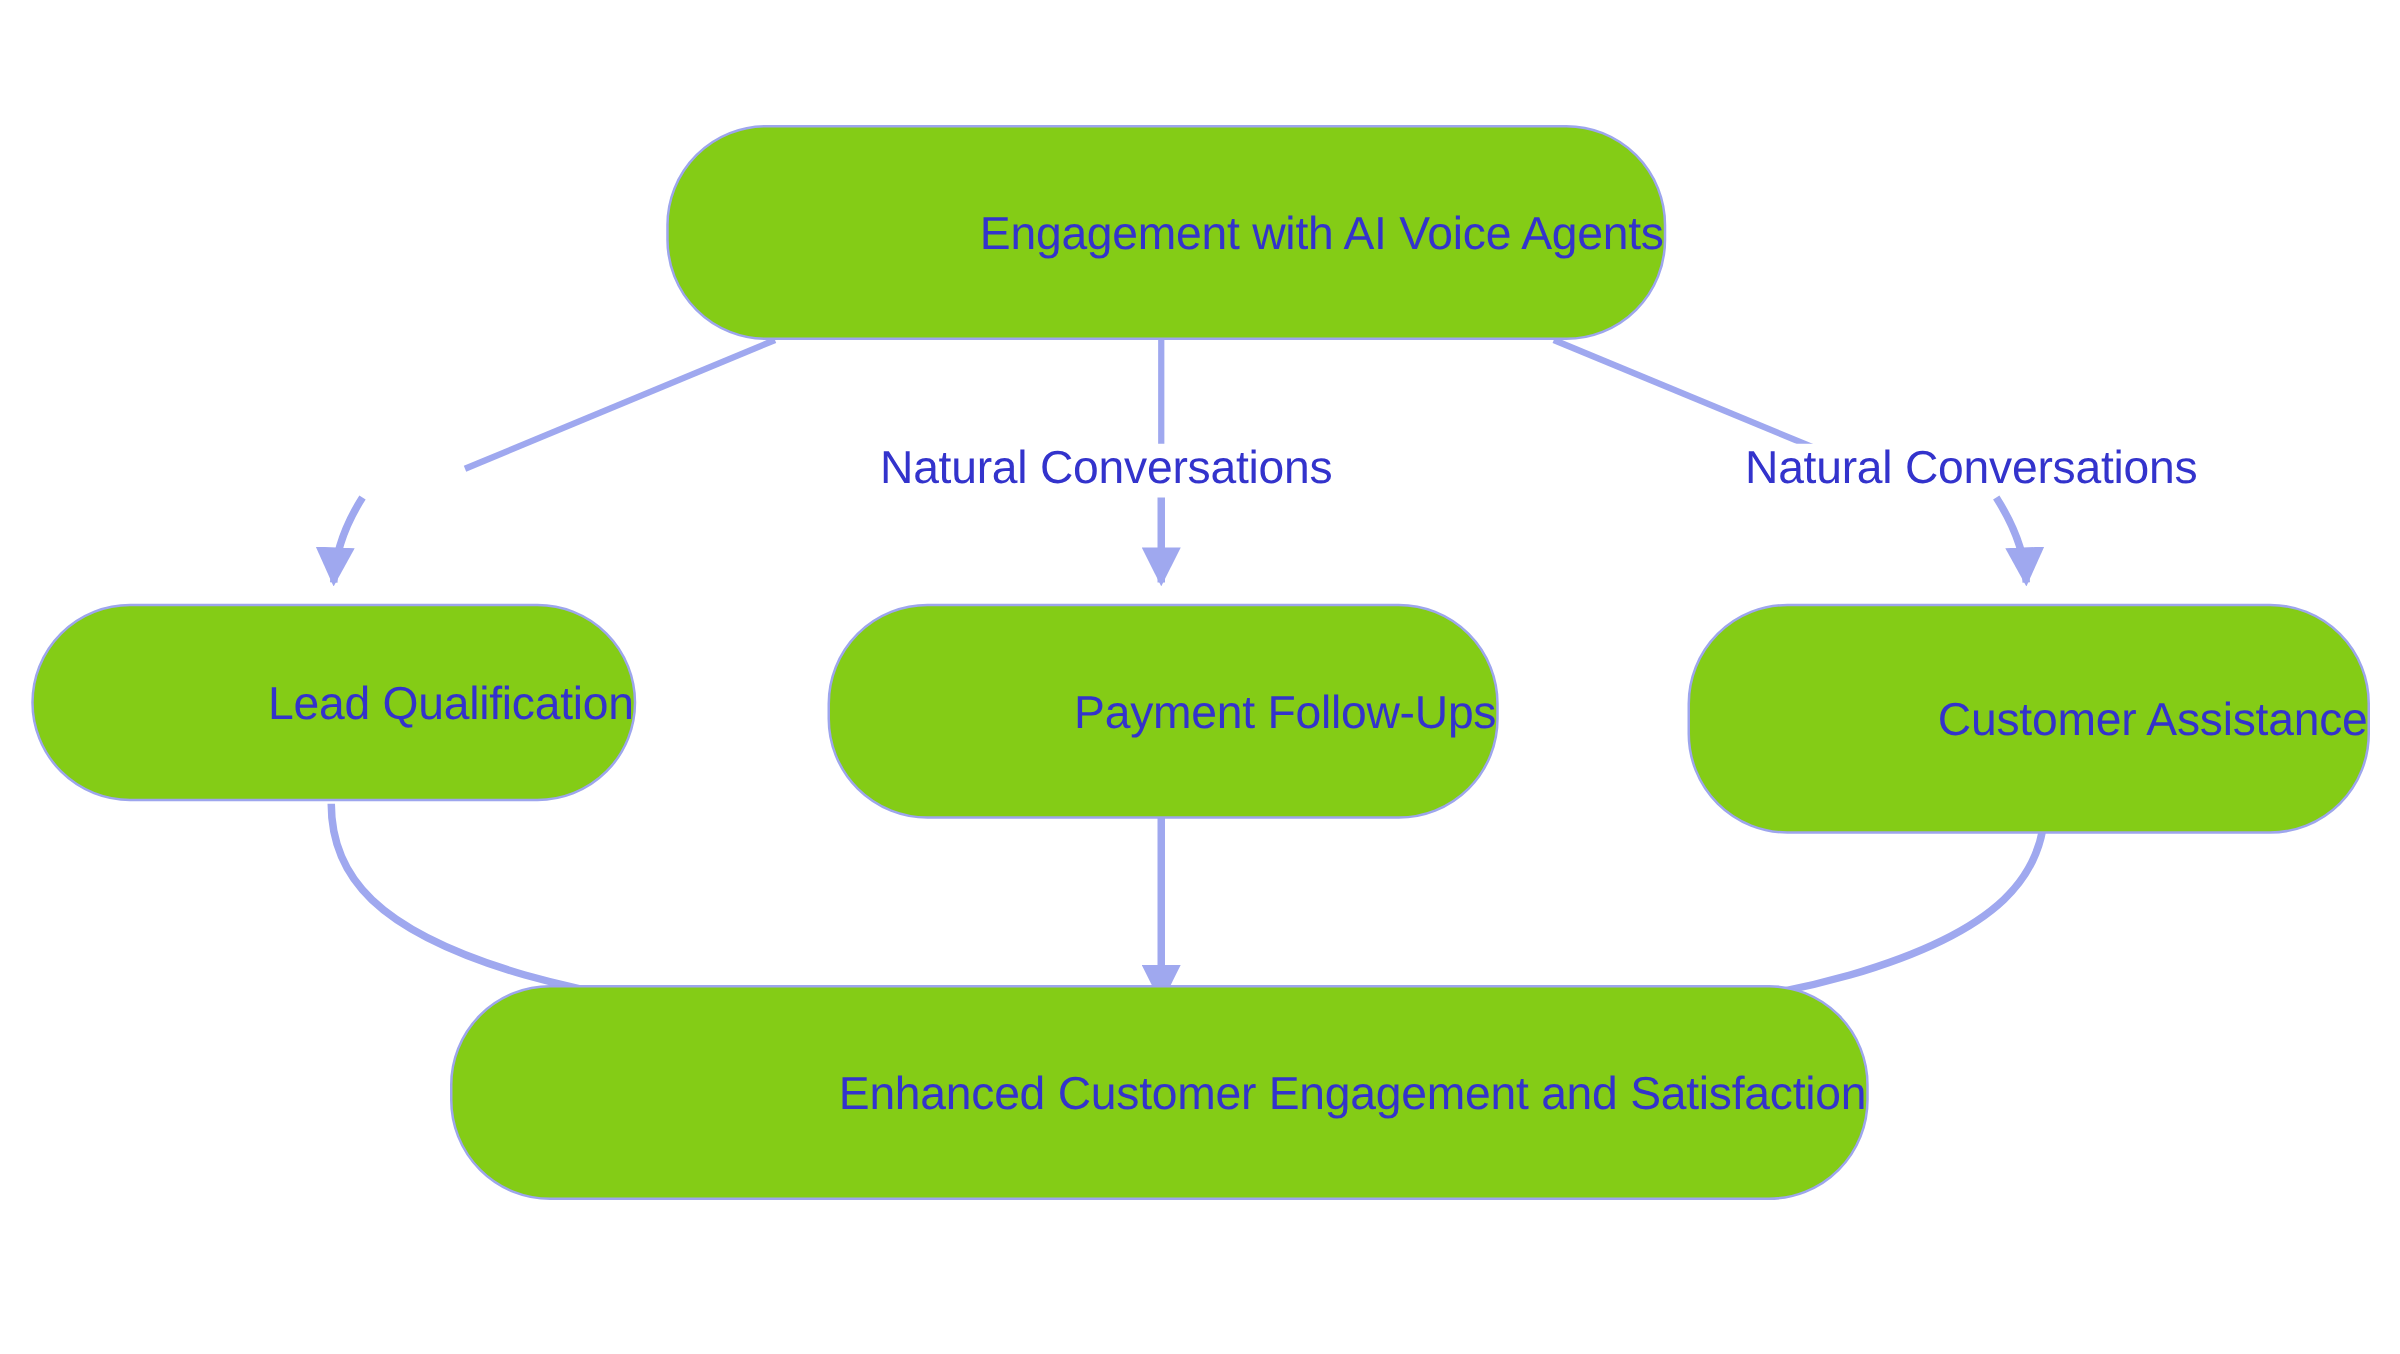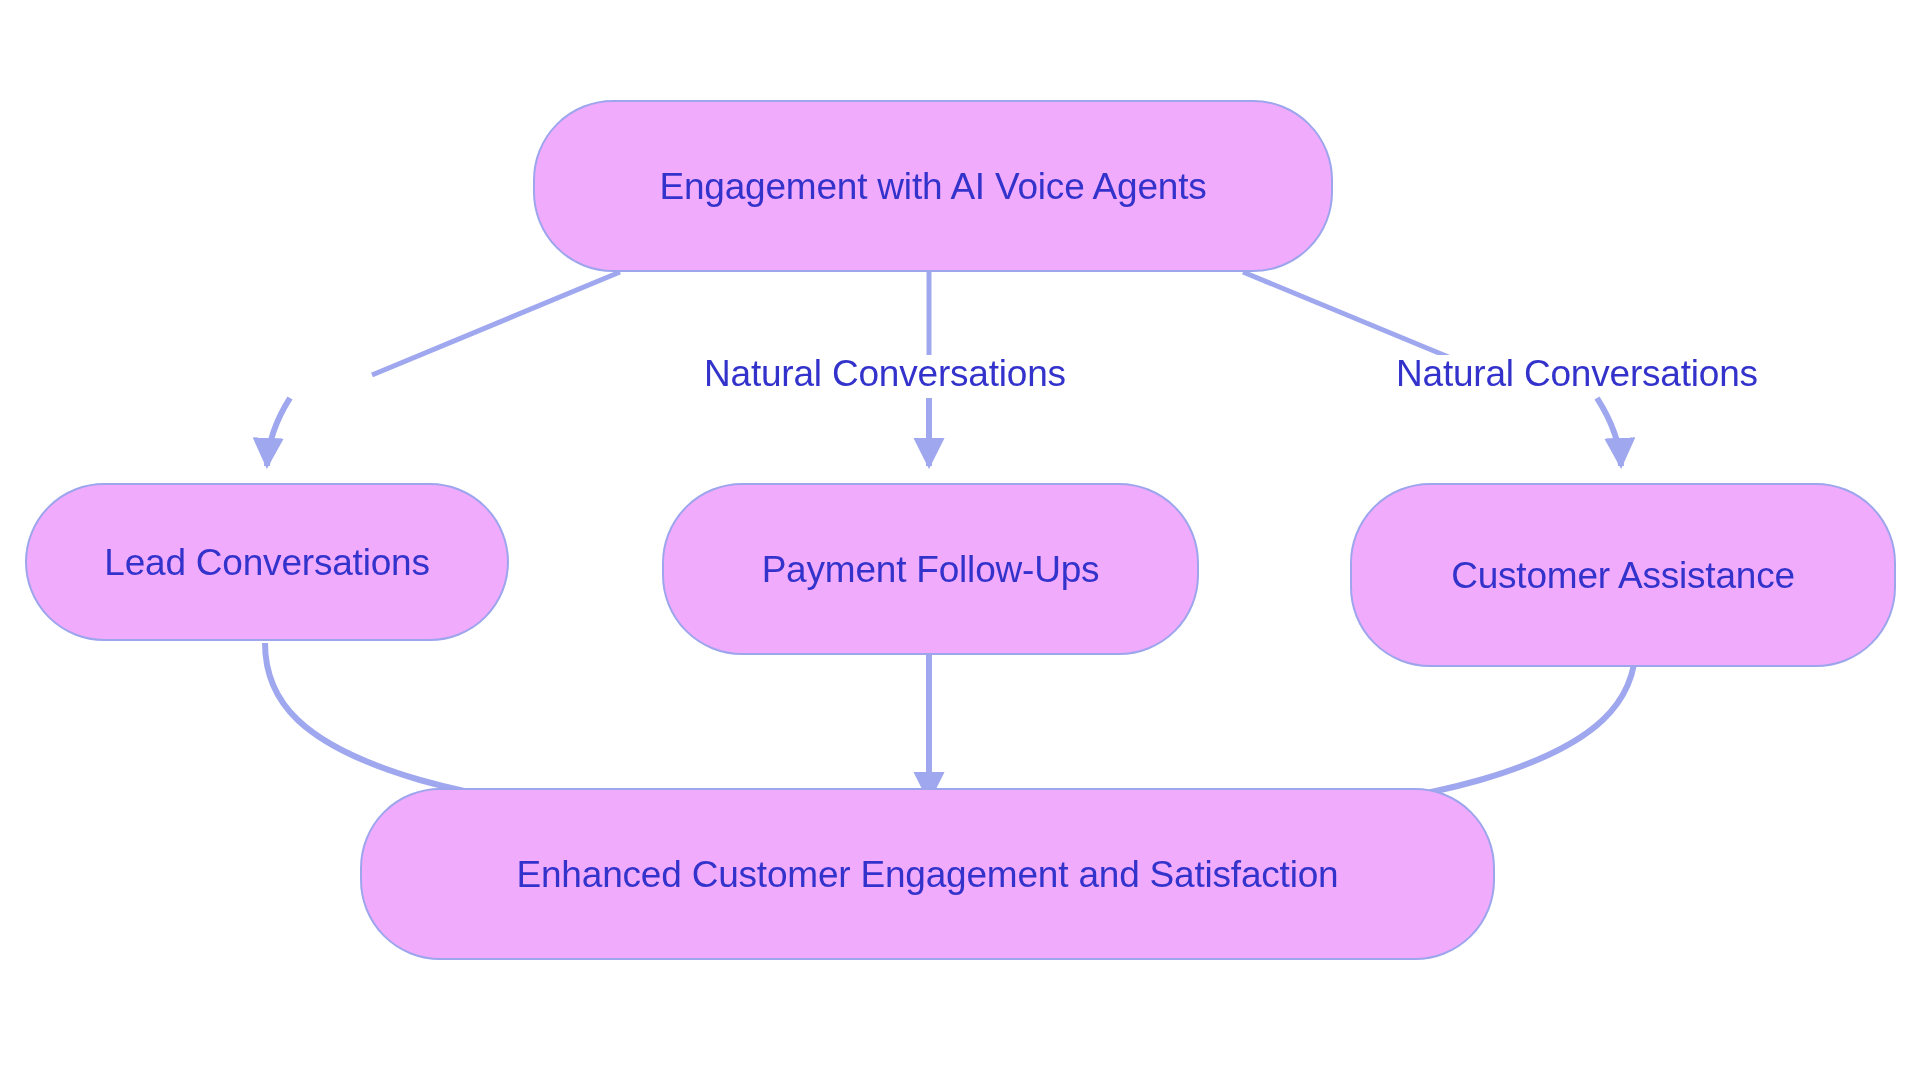--- a/index.html
+++ b/index.html
@@ -21,26 +21,26 @@
   #edge-layer {
     position: absolute;
     left: 0;
     top: 0;
     width: 1920px;
     height: 1083px;
   }
   .node {
     position: absolute;
     box-sizing: border-box;
-    background: #f0abfc;
+    background: #84cc16;
     border: 2px solid #9da5ed;
     border-radius: 80px;
     display: flex;
     align-items: center;
-    justify-content: center;
+    justify-content: flex-end;
     z-index: 2;
   }
   .node-label {
     color: #3333cc;
     font-family: "Liberation Sans", sans-serif;
     font-size: 37px;
     font-weight: 400;
     letter-spacing: -0.2px;
     white-space: nowrap;
     line-height: 1;
@@ -100,21 +100,21 @@
     <path d="M 929 643 L 929 800" fill="none" stroke="#9fa8ef" stroke-width="6" marker-end="url(#arrow)"></path>
 
     <path d="M 1636 643 C 1636 700 1600 745 1480 780 C 1420 797 1360 805 1330 806" fill="none" stroke="#9fa8ef" stroke-width="6" marker-end="url(#arrow)"></path>
   </svg>
 
   <div class="node" id="node-root">
     <span class="node-label">Engagement with AI Voice Agents</span>
   </div>
 
   <div class="node" id="node-lead">
-    <span class="node-label">Lead Conversations</span>
+    <span class="node-label">Lead Qualification</span>
   </div>
 
   <div class="node" id="node-payment">
     <span class="node-label">Payment Follow-Ups</span>
   </div>
 
   <div class="node" id="node-assistance">
     <span class="node-label">Customer Assistance</span>
   </div>
 

